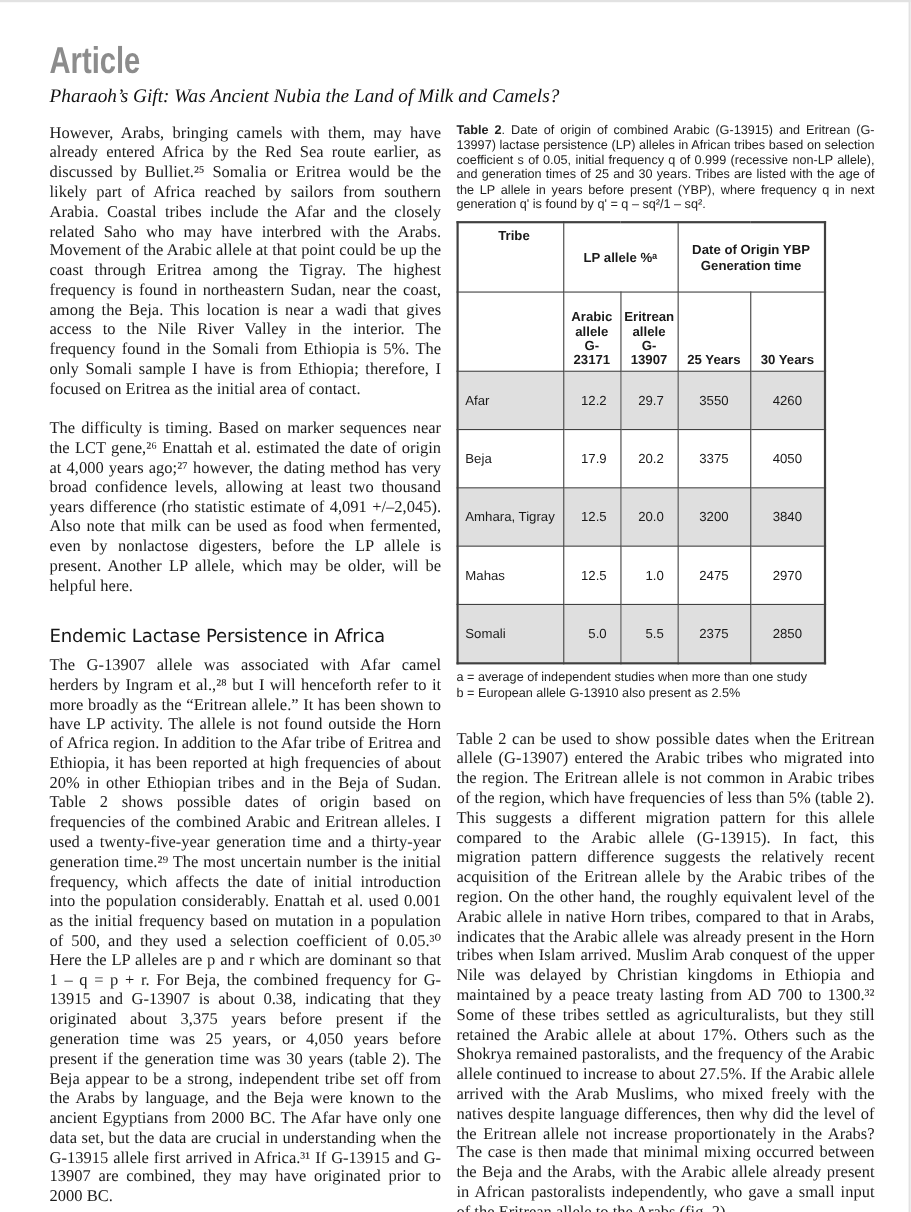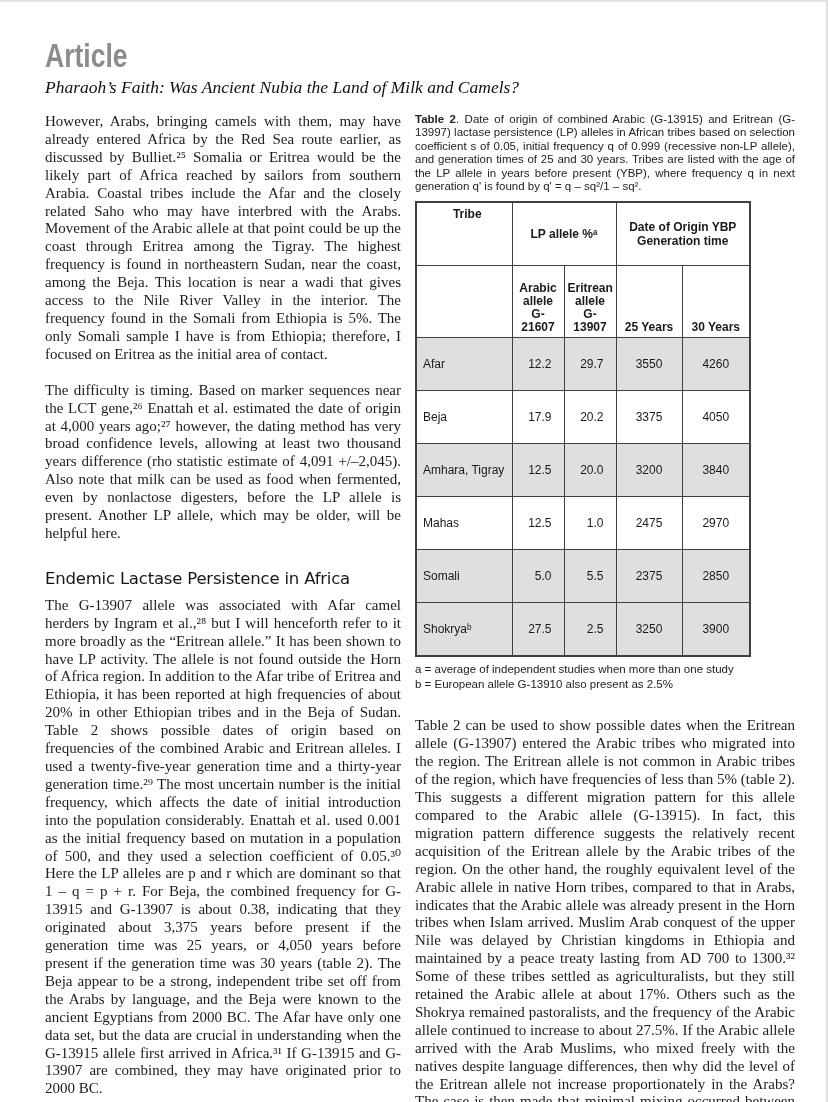--- a/index.html
+++ b/index.html
@@ -102,21 +102,21 @@
   .page-num { font-weight:bold; font-size:13.5px; color:#1a1a1a; }
   .journal  { font-style:italic; font-size:13.5px; color:#000000; }
 </style>
 </head>
 <body>
 
 <div class="page">
 
   <header>
     <div class="kicker">Article</div>
-    <h1 class="title">Pharaoh’s Faith: Was Ancient Nubia the Land of Milk and Camels?</h1>
+    <h1 class="title">Pharaoh’s Gift: Was Ancient Nubia the Land of Milk and Camels?</h1>
   </header>
 
   <div class="columns">
 
     <div class="col-left">
       <p class="body">However, Arabs, bringing camels with them, may have already entered Africa by the Red Sea route earlier, as discussed by Bulliet.²⁵ Somalia or Eritrea would be the likely part of Africa reached by sailors from southern Arabia. Coastal tribes include the Afar and the closely related Saho who may have interbred with the Arabs. Movement of the Arabic allele at that point could be up the coast through Eritrea among the Tigray. The highest frequency is found in northeastern Sudan, near the coast, among the Beja. This location is near a wadi that gives access to the Nile River Valley in the interior. The frequency found in the Somali from Ethiopia is 5%. The only Somali sample I have is from Ethiopia; therefore, I focused on Eritrea as the initial area of contact.</p>
       <p class="body">The difficulty is timing. Based on marker sequences near the LCT gene,²⁶ Enattah et al. estimated the date of origin at 4,000 years ago;²⁷ however, the dating method has very broad confidence levels, allowing at least two thousand years difference (rho statistic estimate of 4,091 +/–2,045). Also note that milk can be used as food when fermented, even by nonlactose digesters, before the LP allele is present. Another LP allele, which may be older, will be helpful here.</p>
       <h2 class="section">Endemic Lactase Persistence in Africa</h2>
       <p class="body">The G-13907 allele was associated with Afar camel herders by Ingram et al.,²⁸ but I will henceforth refer to it more broadly as the “Eritrean allele.” It has been shown to have LP activity. The allele is not found outside the Horn of Africa region. In addition to the Afar tribe of Eritrea and Ethiopia, it has been reported at high frequencies of about 20% in other Ethiopian tribes and in the Beja of Sudan. Table 2 shows possible dates of origin based on frequencies of the combined Arabic and Eritrean alleles. I used a twenty-five-year generation time and a thirty-year generation time.²⁹ The most uncertain number is the initial frequency, which affects the date of initial introduction into the population considerably. Enattah et al. used 0.001 as the initial frequency based on mutation in a population of 500, and they used a selection coefficient of 0.05.³⁰ Here the LP alleles are p and r which are dominant so that 1 – q = p + r. For Beja, the combined frequency for G-13915 and G-13907 is about 0.38, indicating that they originated about 3,375 years before present if the generation time was 25 years, or 4,050 years before present if the generation time was 30 years (table 2). The Beja appear to be a strong, independent tribe set off from the Arabs by language, and the Beja were known to the ancient Egyptians from 2000 BC. The Afar have only one data set, but the data are crucial in understanding when the G-13915 allele first arrived in Africa.³¹ If G-13915 and G-13907 are combined, they may have originated prior to 2000 BC.</p>
     </div>
@@ -135,21 +135,21 @@
               <col style="width:68px">
           </colgroup>
           <thead>
             <tr class="hrow1">
               <th class="h-tribe">Tribe</th>
               <th colspan="2">LP allele %ᵃ</th>
               <th colspan="2">Date of Origin YBP Generation time</th>
             </tr>
             <tr class="hrow2">
               <th></th>
-              <th>Arabic allele G-21607</th>
+              <th>Arabic allele G-23171</th>
               <th>Eritrean allele G-13907</th>
               <th>25 Years</th>
               <th>30 Years</th>
             </tr>
           </thead>
           <tbody>
             <tr class="shaded">
               <td class="c-tribe">Afar</td>
               <td class="c-num">12.2</td>
               <td class="c-num">29.7</td>
@@ -177,27 +177,20 @@
               <td class="c-year">2475</td>
               <td class="c-year">2970</td>
             </tr>
             <tr class="shaded">
               <td class="c-tribe">Somali</td>
               <td class="c-num">5.0</td>
               <td class="c-num">5.5</td>
               <td class="c-year">2375</td>
               <td class="c-year">2850</td>
             </tr>
-            <tr class="shaded">
-              <td class="c-tribe">Shokryaᵇ</td>
-              <td class="c-num">27.5</td>
-              <td class="c-num">2.5</td>
-              <td class="c-year">3250</td>
-              <td class="c-year">3900</td>
-            </tr>
           </tbody>
         </table>
 
         <div class="footnotes">
           <div>a = average of independent studies when more than one study</div>
           <div>b = European allele G-13910 also present as 2.5%</div>
         </div>
       </div>
 
       <p class="body">Table 2 can be used to show possible dates when the Eritrean allele (G-13907) entered the Arabic tribes who migrated into the region. The Eritrean allele is not common in Arabic tribes of the region, which have frequencies of less than 5% (table 2). This suggests a different migration pattern for this allele compared to the Arabic allele (G-13915). In fact, this migration pattern difference suggests the relatively recent acquisition of the Eritrean allele by the Arabic tribes of the region. On the other hand, the roughly equivalent level of the Arabic allele in native Horn tribes, compared to that in Arabs, indicates that the Arabic allele was already present in the Horn tribes when Islam arrived. Muslim Arab conquest of the upper Nile was delayed by Christian kingdoms in Ethiopia and maintained by a peace treaty lasting from AD 700 to 1300.³² Some of these tribes settled as agriculturalists, but they still retained the Arabic allele at about 17%. Others such as the Shokrya remained pastoralists, and the frequency of the Arabic allele continued to increase to about 27.5%. If the Arabic allele arrived with the Arab Muslims, who mixed freely with the natives despite language differences, then why did the level of the Eritrean allele not increase proportionately in the Arabs? The case is then made that minimal mixing occurred between the Beja and the Arabs, with the Arabic allele already present in African pastoralists independently, who gave a small input of the Eritrean allele to the Arabs (fig. 2).</p>

